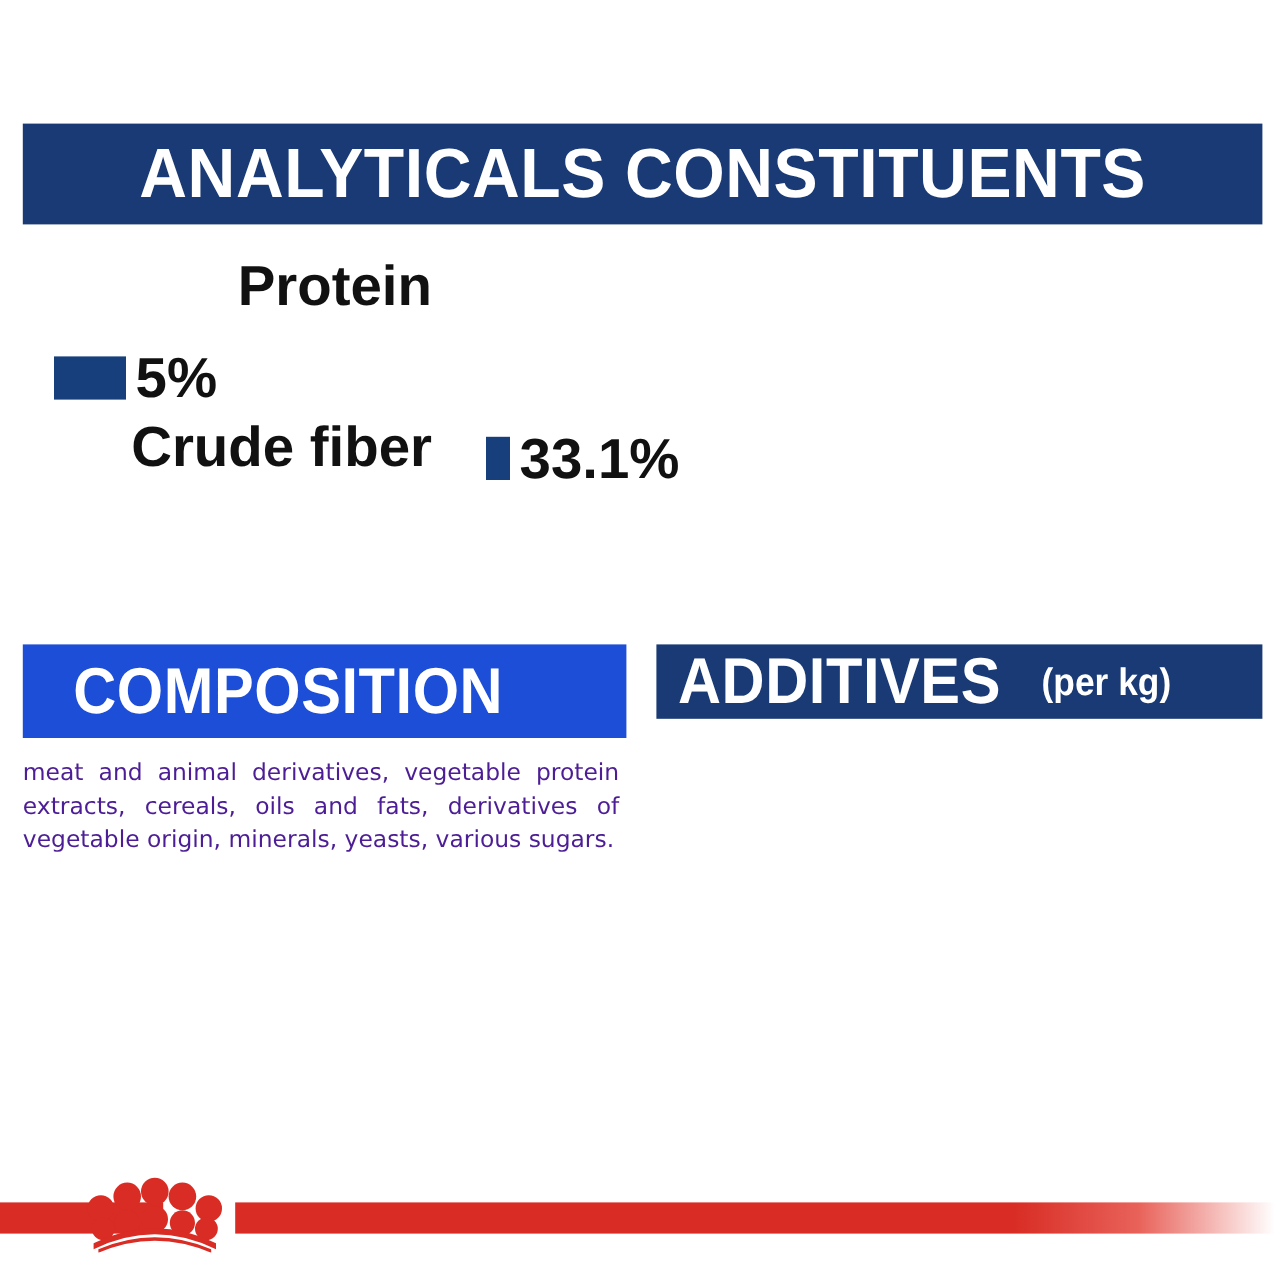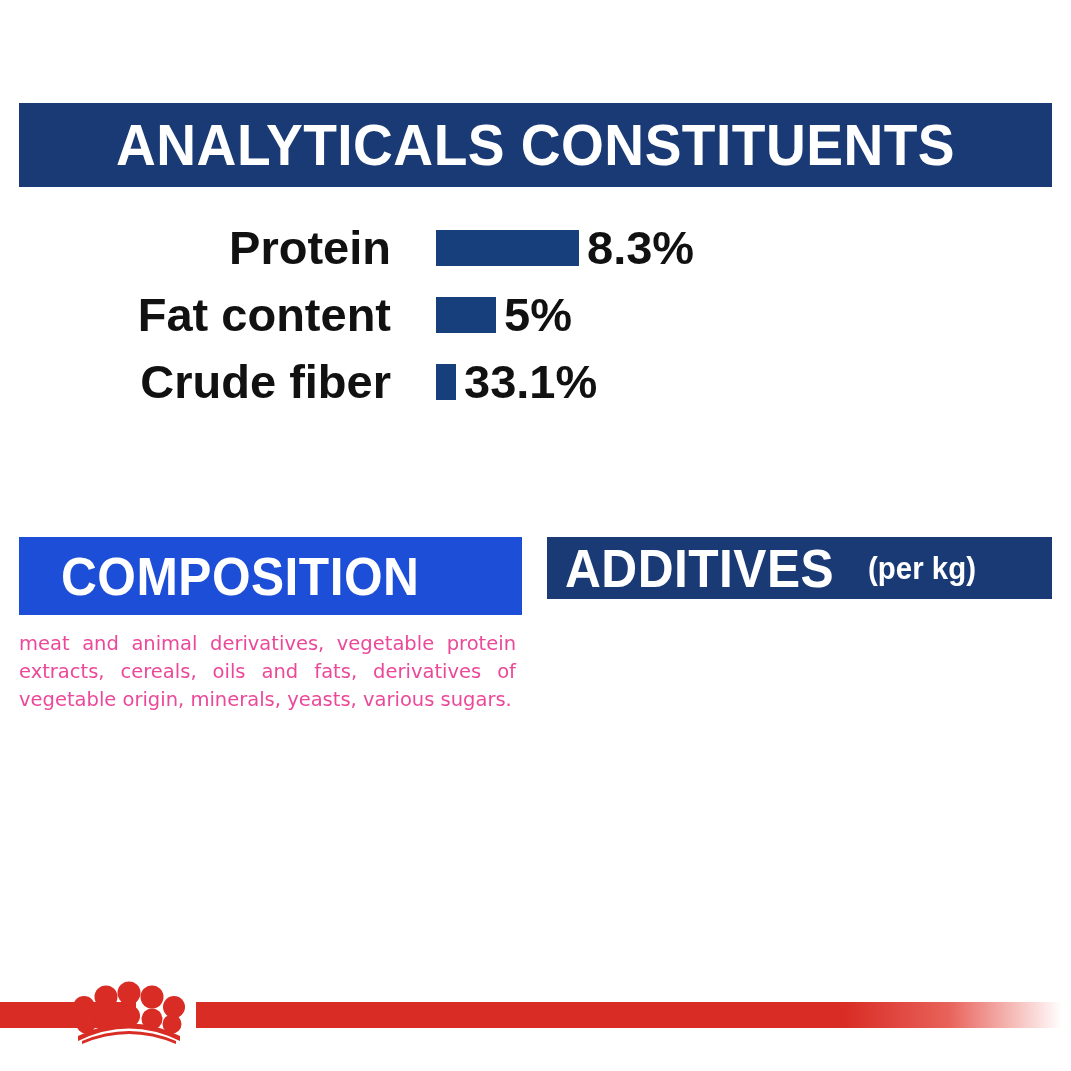--- a/index.html
+++ b/index.html
@@ -90,23 +90,21 @@
 
   
   #constituents-chart {
     position: absolute;
     left: 0;
     top: 214px;
     width: 1071px;
   }
   .nutrient-row {
     display: flex;
-    align-items: center;
     height: 67px;
-    margin-left: 31px;
   }
   .nutrient-label {
     width: 360px;
     text-align: right;
     font-family: "Liberation Sans Narrow", "Liberation Sans", sans-serif;
     font-weight: 700;
     font-size: 47px;
     line-height: 47px;
     color: #111111;
     white-space: nowrap;
@@ -131,21 +129,21 @@
     margin-left: 8px;
     white-space: nowrap;
   }
 
   
   .body-text {
     position: absolute;
     font-family: "DejaVu Sans", sans-serif;
     font-size: 19.5px;
     line-height: 28px;
-    color: #ec4899;
+    color: #4c1d95;
     text-align: justify;
     box-sizing: border-box;
   }
   #composition-text {
     left: 19px;
     top: 630px;
     width: 497px;
   }
   #additives-text {
     left: 547px;
@@ -191,28 +189,23 @@
 <div class="page">
 
   <div class="bar-header" id="analytics-header" style="background: rgb(26, 58, 117);">
     <span class="bar-title">ANALYTICALS CONSTITUENTS</span>
   </div>
 
   <div id="constituents-chart">
 
     <div class="nutrient-row">
       <div class="nutrient-label">Protein</div>
-      <div class="nutrient-bar-wrap">
-        <div class="nutrient-bar" id="bar-protein" style="width: 143px; background: rgb(22, 63, 124);"></div>
-        <div class="nutrient-value">8.3%</div>
-      </div>
     </div>
 
     <div class="nutrient-row">
-      <div class="nutrient-label">Fat content</div>
       <div class="nutrient-bar-wrap">
         <div class="nutrient-bar" id="bar-fat" style="width: 60px; background: rgb(22, 63, 124);"></div>
         <div class="nutrient-value">5%</div>
       </div>
     </div>
 
     <div class="nutrient-row">
       <div class="nutrient-label">Crude fiber</div>
       <div class="nutrient-bar-wrap">
         <div class="nutrient-bar" id="bar-fiber" style="width: 20px; background: rgb(22, 63, 124);"></div>

